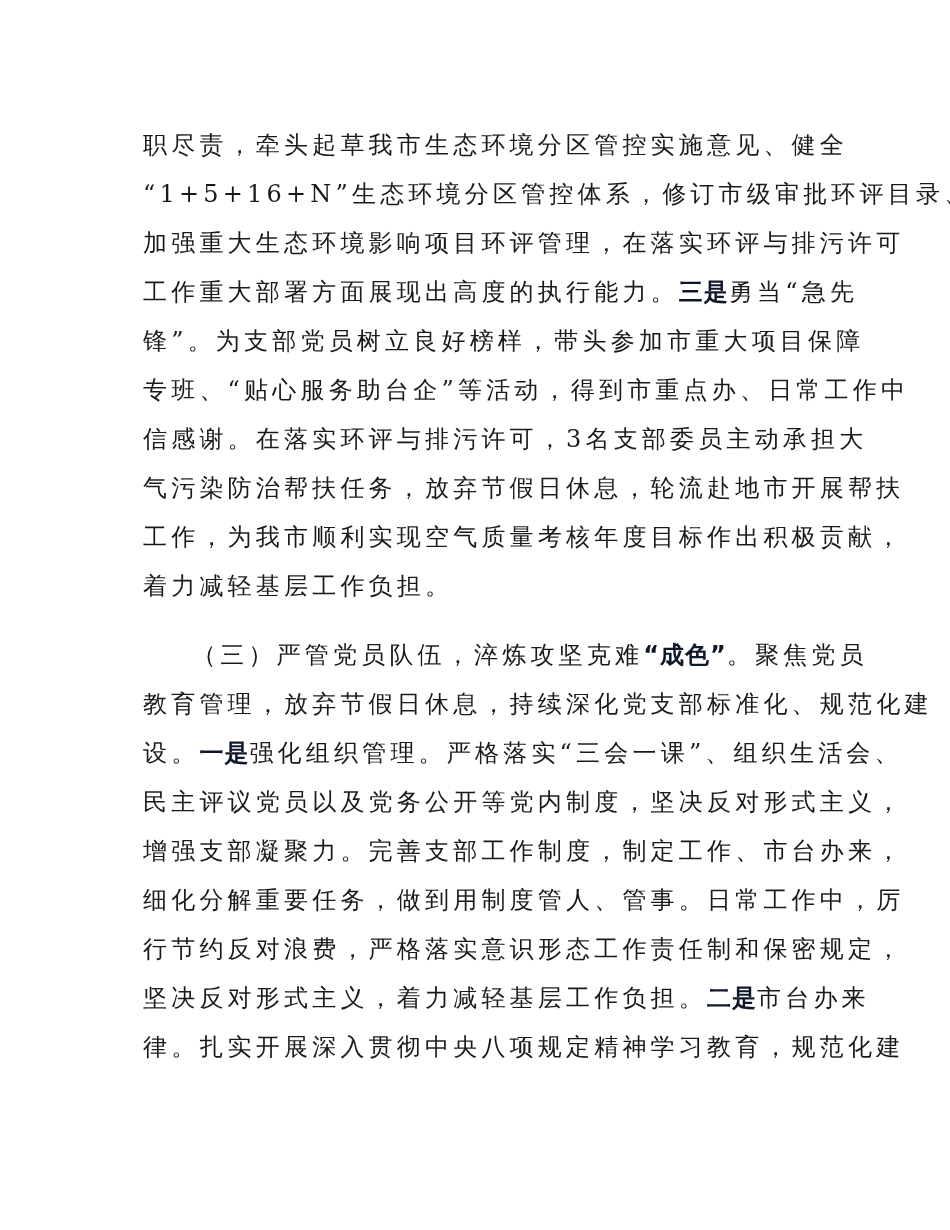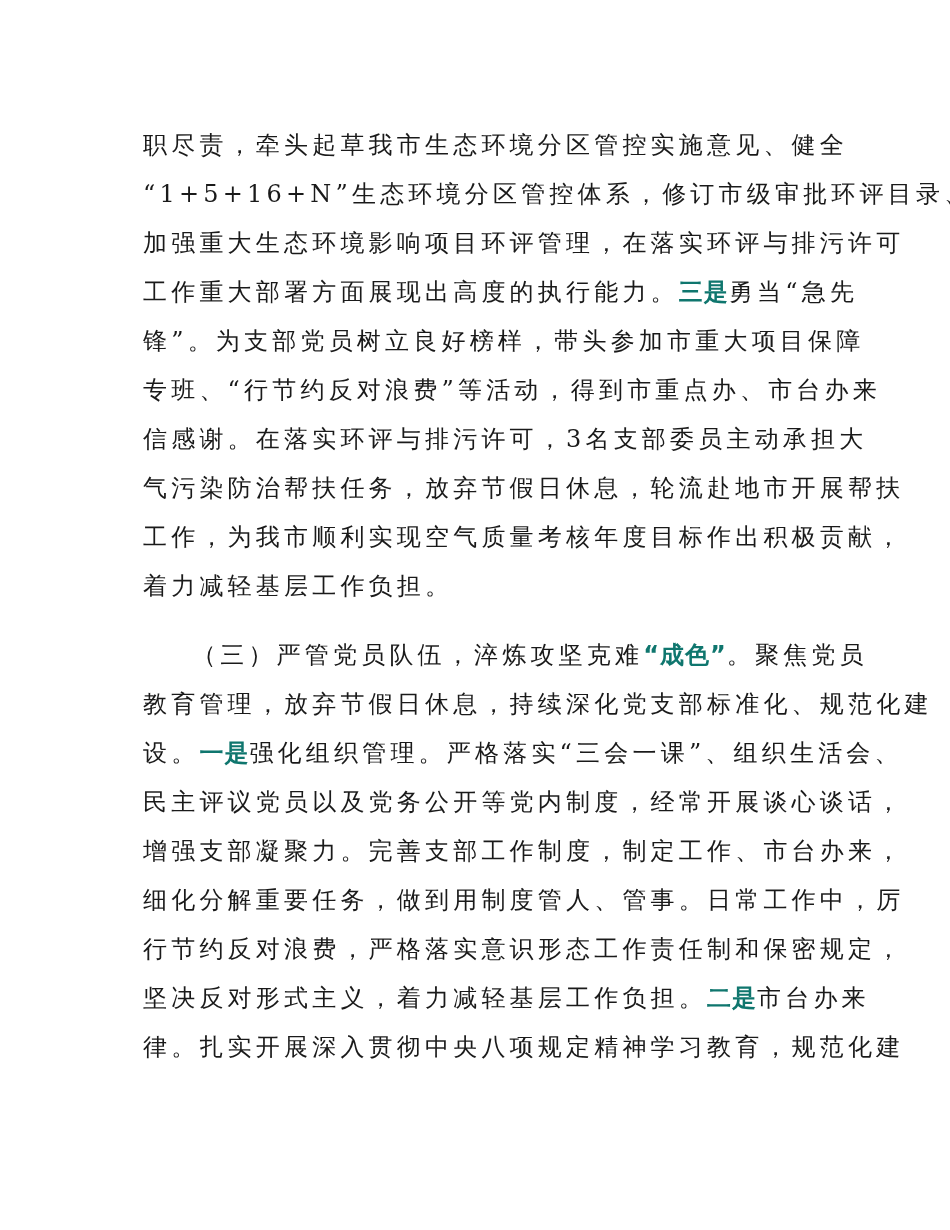--- a/index.html
+++ b/index.html
@@ -11,43 +11,43 @@
     position: absolute;
     left: 143px;
     font-family: "DejaVu Serif", "Liberation Serif", serif;
     font-size: 24px;
     color: #1a1a1a;
     white-space: nowrap;
     letter-spacing: 4.2px;
     line-height: 30px;
   }
   .line.indent { left: 192px; }
-  .b { font-family: "DejaVu Sans", "Liberation Sans", sans-serif; font-weight: bold; color: #0f766e; letter-spacing: 1px; }
+  .b { font-family: "DejaVu Sans", "Liberation Sans", sans-serif; font-weight: bold; color: #0f172a; letter-spacing: 1px; }
 </style>
 </head>
 <body>
 
 <div class="page">
   <div id="paragraph-1">
     <div class="line" style="top:130px"><span>职尽责，牵头起草我市生态环境分区管控实施意见、健全</span></div>
     <div class="line" style="top:179px"><span>“1+5+16+N”生态环境分区管控体系，修订市级审批环评目录、</span></div>
     <div class="line" style="top:228px"><span>加强重大生态环境影响项目环评管理，在落实环评与排污许可</span></div>
     <div class="line" style="top:277px"><span>工作重大部署方面展现出高度的执行能力。</span><span class="b">三是</span><span>勇当“急先</span></div>
     <div class="line" style="top:326px"><span>锋”。为支部党员树立良好榜样，带头参加市重大项目保障</span></div>
-    <div class="line" style="top:375px"><span>专班、“行节约反对浪费”等活动，得到市重点办、市台办来</span></div>
+    <div class="line" style="top:375px"><span>专班、“贴心服务助台企”等活动，得到市重点办、日常工作中</span></div>
     <div class="line" style="top:424px"><span>信感谢。在落实环评与排污许可，3名支部委员主动承担大</span></div>
     <div class="line" style="top:473px"><span>气污染防治帮扶任务，放弃节假日休息，轮流赴地市开展帮扶</span></div>
     <div class="line" style="top:522px"><span>工作，为我市顺利实现空气质量考核年度目标作出积极贡献，</span></div>
     <div class="line" style="top:571px"><span>着力减轻基层工作负担。</span></div>
   </div>
 
   <div id="paragraph-2">
     <div class="line indent" style="top:640px"><span>（三）严管党员队伍，淬炼攻坚克难</span><span class="b">“成色”</span><span>。聚焦党员</span></div>
     <div class="line" style="top:689px"><span>教育管理，放弃节假日休息，持续深化党支部标准化、规范化建</span></div>
     <div class="line" style="top:738px"><span>设。</span><span class="b">一是</span><span>强化组织管理。严格落实“三会一课”、组织生活会、</span></div>
-    <div class="line" style="top:787px"><span>民主评议党员以及党务公开等党内制度，经常开展谈心谈话，</span></div>
+    <div class="line" style="top:787px"><span>民主评议党员以及党务公开等党内制度，坚决反对形式主义，</span></div>
     <div class="line" style="top:836px"><span>增强支部凝聚力。完善支部工作制度，制定工作、市台办来，</span></div>
     <div class="line" style="top:885px"><span>细化分解重要任务，做到用制度管人、管事。日常工作中，厉</span></div>
     <div class="line" style="top:934px"><span>行节约反对浪费，严格落实意识形态工作责任制和保密规定，</span></div>
     <div class="line" style="top:983px"><span>坚决反对形式主义，着力减轻基层工作负担。</span><span class="b">二是</span><span>市台办来</span></div>
     <div class="line" style="top:1032px"><span>律。扎实开展深入贯彻中央八项规定精神学习教育，规范化建</span></div>
   </div>
 </div>
 
 </body></html>

